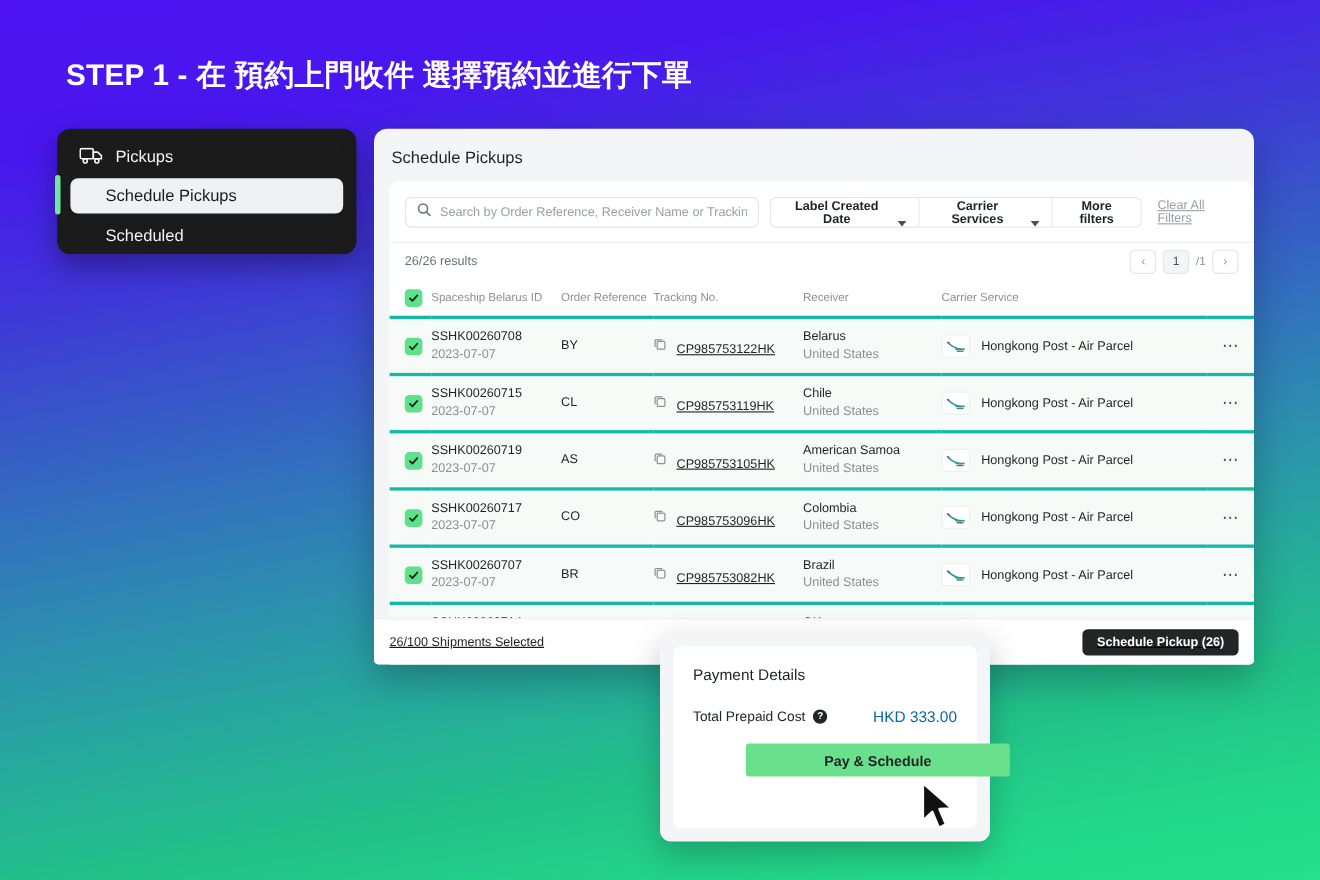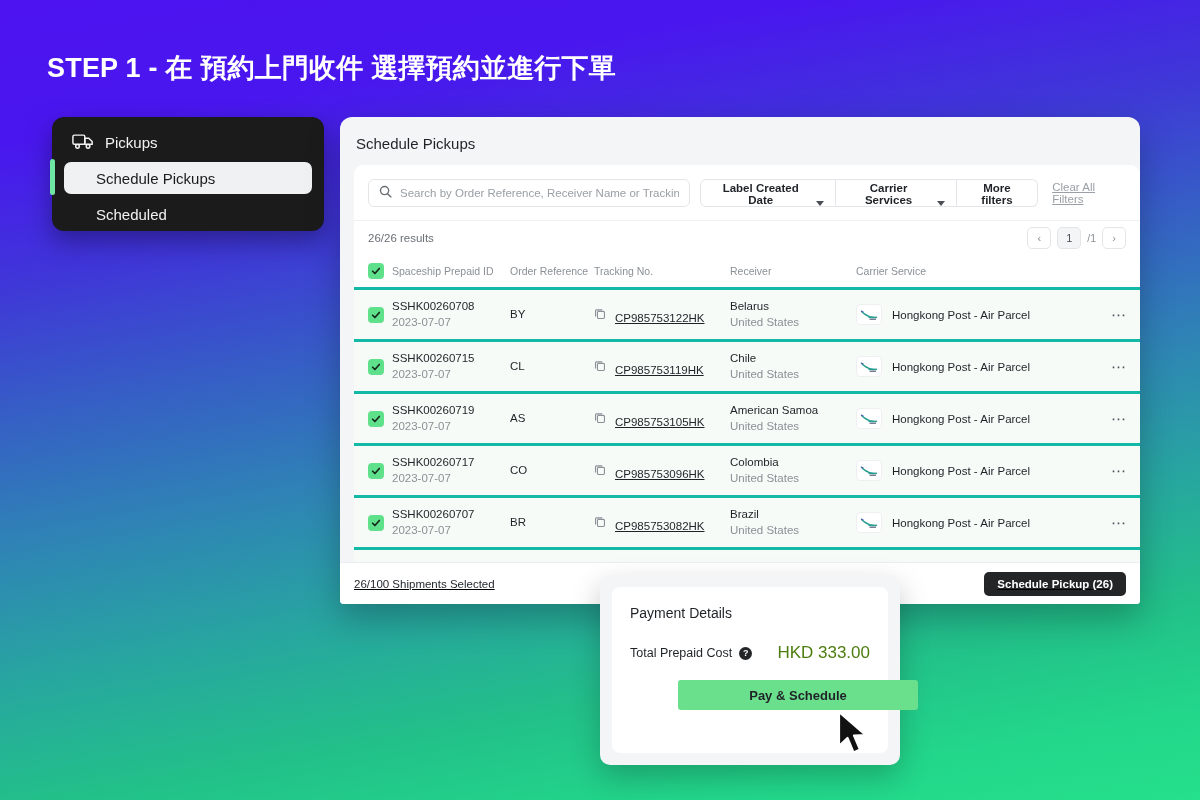--- a/index.html
+++ b/index.html
@@ -10,21 +10,21 @@
         #4d14f0 0%, #4916ef 14%, #3f36d8 28%,
         #3561c4 42%, #2e86b4 55%, #27a79f 68%,
         #22c089 80%, #22d68a 91%, #25e08c 100%);
     overflow: hidden;
     position: relative;
   }
 
   
   .step-title {
     position: absolute;
-    left: 47px; top: 50px;
+    left: 60px; top: 50px;
     color: #ffffff;
     font-size: 27px;
     font-weight: bold;
     letter-spacing: .2px;
     white-space: nowrap;
   }
 
   
   .sidebar {
     position: absolute;
@@ -229,21 +229,21 @@
     margin-top: 22px;
   }
   .pay-label { font-size: 12.5px; color: #1f2328; display: flex; align-items: center; gap: 7px; }
   .help-dot {
     width: 13px; height: 13px; border-radius: 50%;
     background: #232527; color: #fff;
     font-size: 9px; font-weight: bold;
     display: flex; align-items: center; justify-content: center;
     cursor: pointer;
   }
-  .pay-value { font-size: 17px; color: #4d7c0f; }
+  .pay-value { font-size: 14px; color: #0369a1; }
   .pay-btn {
     margin-top: 17px;
     width: 100%; height: 30px;
     background: #6ae08c; border: none; border-radius: 3px;
     font-family: inherit; font-size: 13px; font-weight: bold;
     color: #1f2328; cursor: pointer; margin-left: 48px;
   }
 
   .cursor { position: absolute; left: 836px; top: 710px; width: 34px; height: 46px; }
 </style>
@@ -322,21 +322,21 @@
     <table>
       <thead>
         <tr>
           <th class="c-chk">
             <div class="chk">
               <svg viewBox="0 0 12 12" fill="none" stroke="#16281c" stroke-width="2" stroke-linecap="round" stroke-linejoin="round">
                 <polyline points="2,6.3 4.7,9 10,3"></polyline>
               </svg>
             </div>
           </th>
-          <th class="c-id">Spaceship Prepaid ID</th>
+          <th class="c-id">Spaceship Belarus ID</th>
           <th class="c-ord">Order Reference</th>
           <th class="c-trk">Tracking No.</th>
           <th class="c-rcv">Receiver</th>
           <th class="c-car">Carrier Service</th>
           <th class="c-menu"></th>
         </tr>
       </thead>
       <tbody id="rows-body">
           <tr>
             <td class="c-chk">

